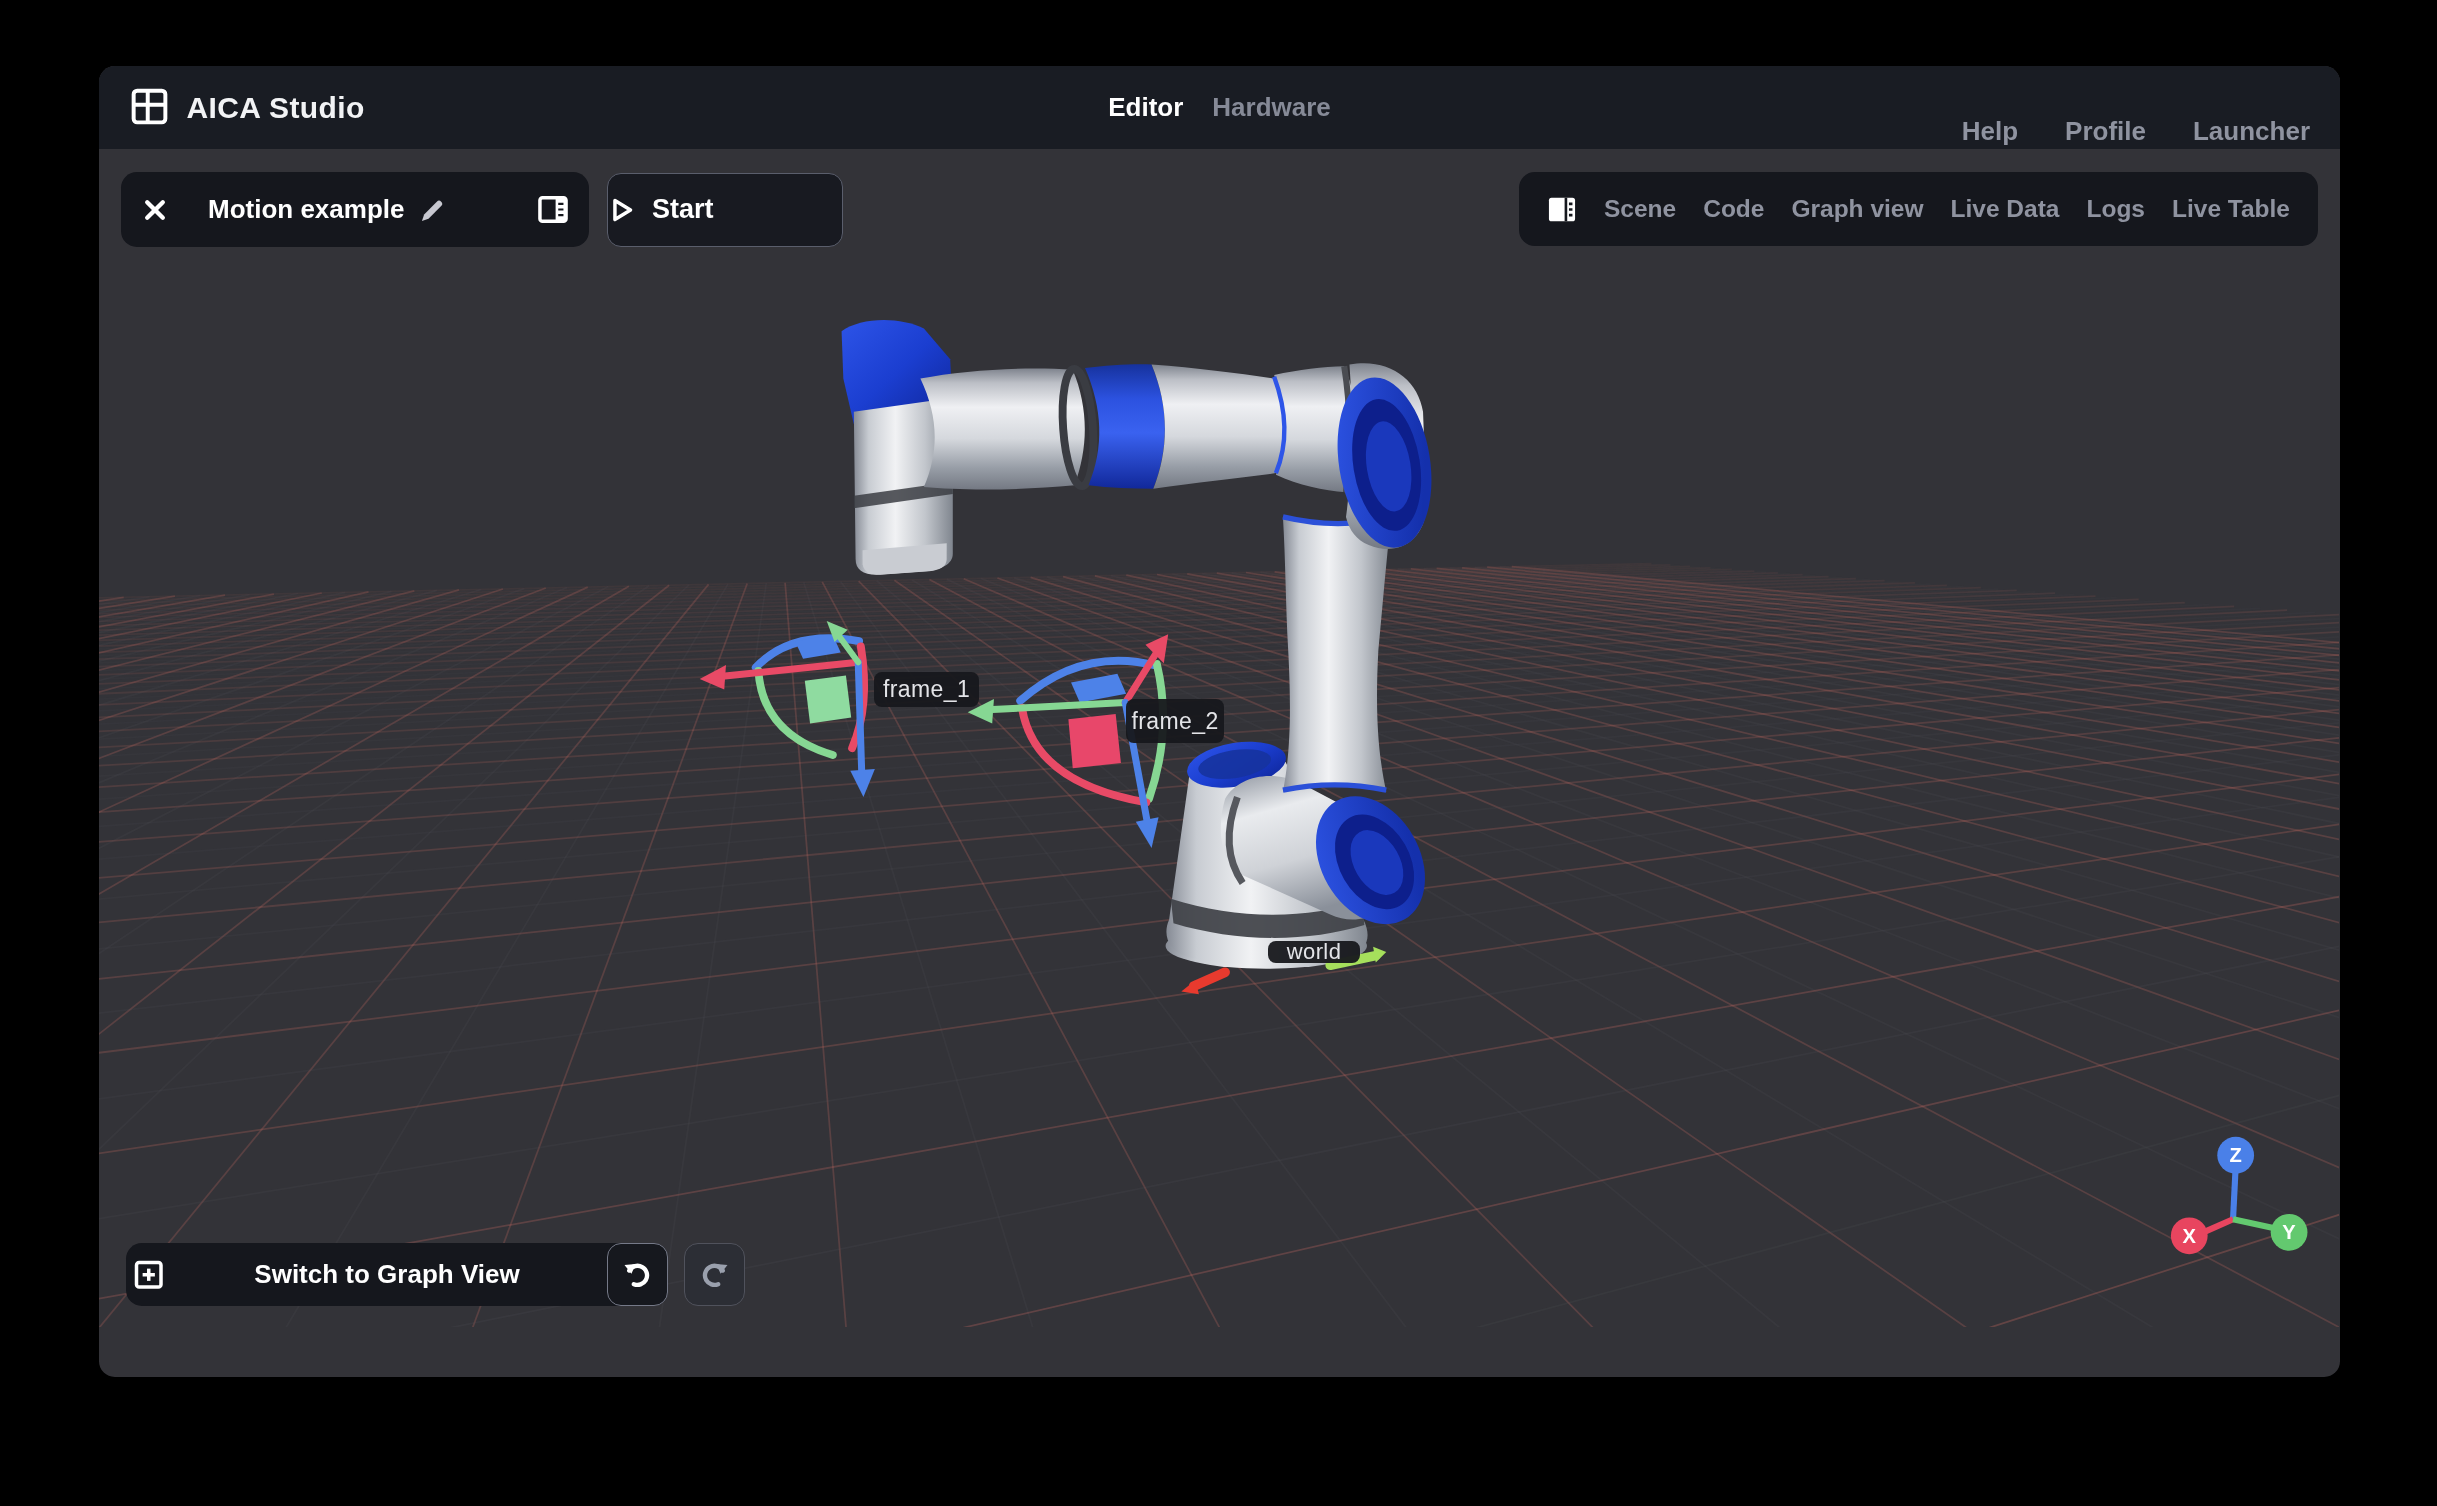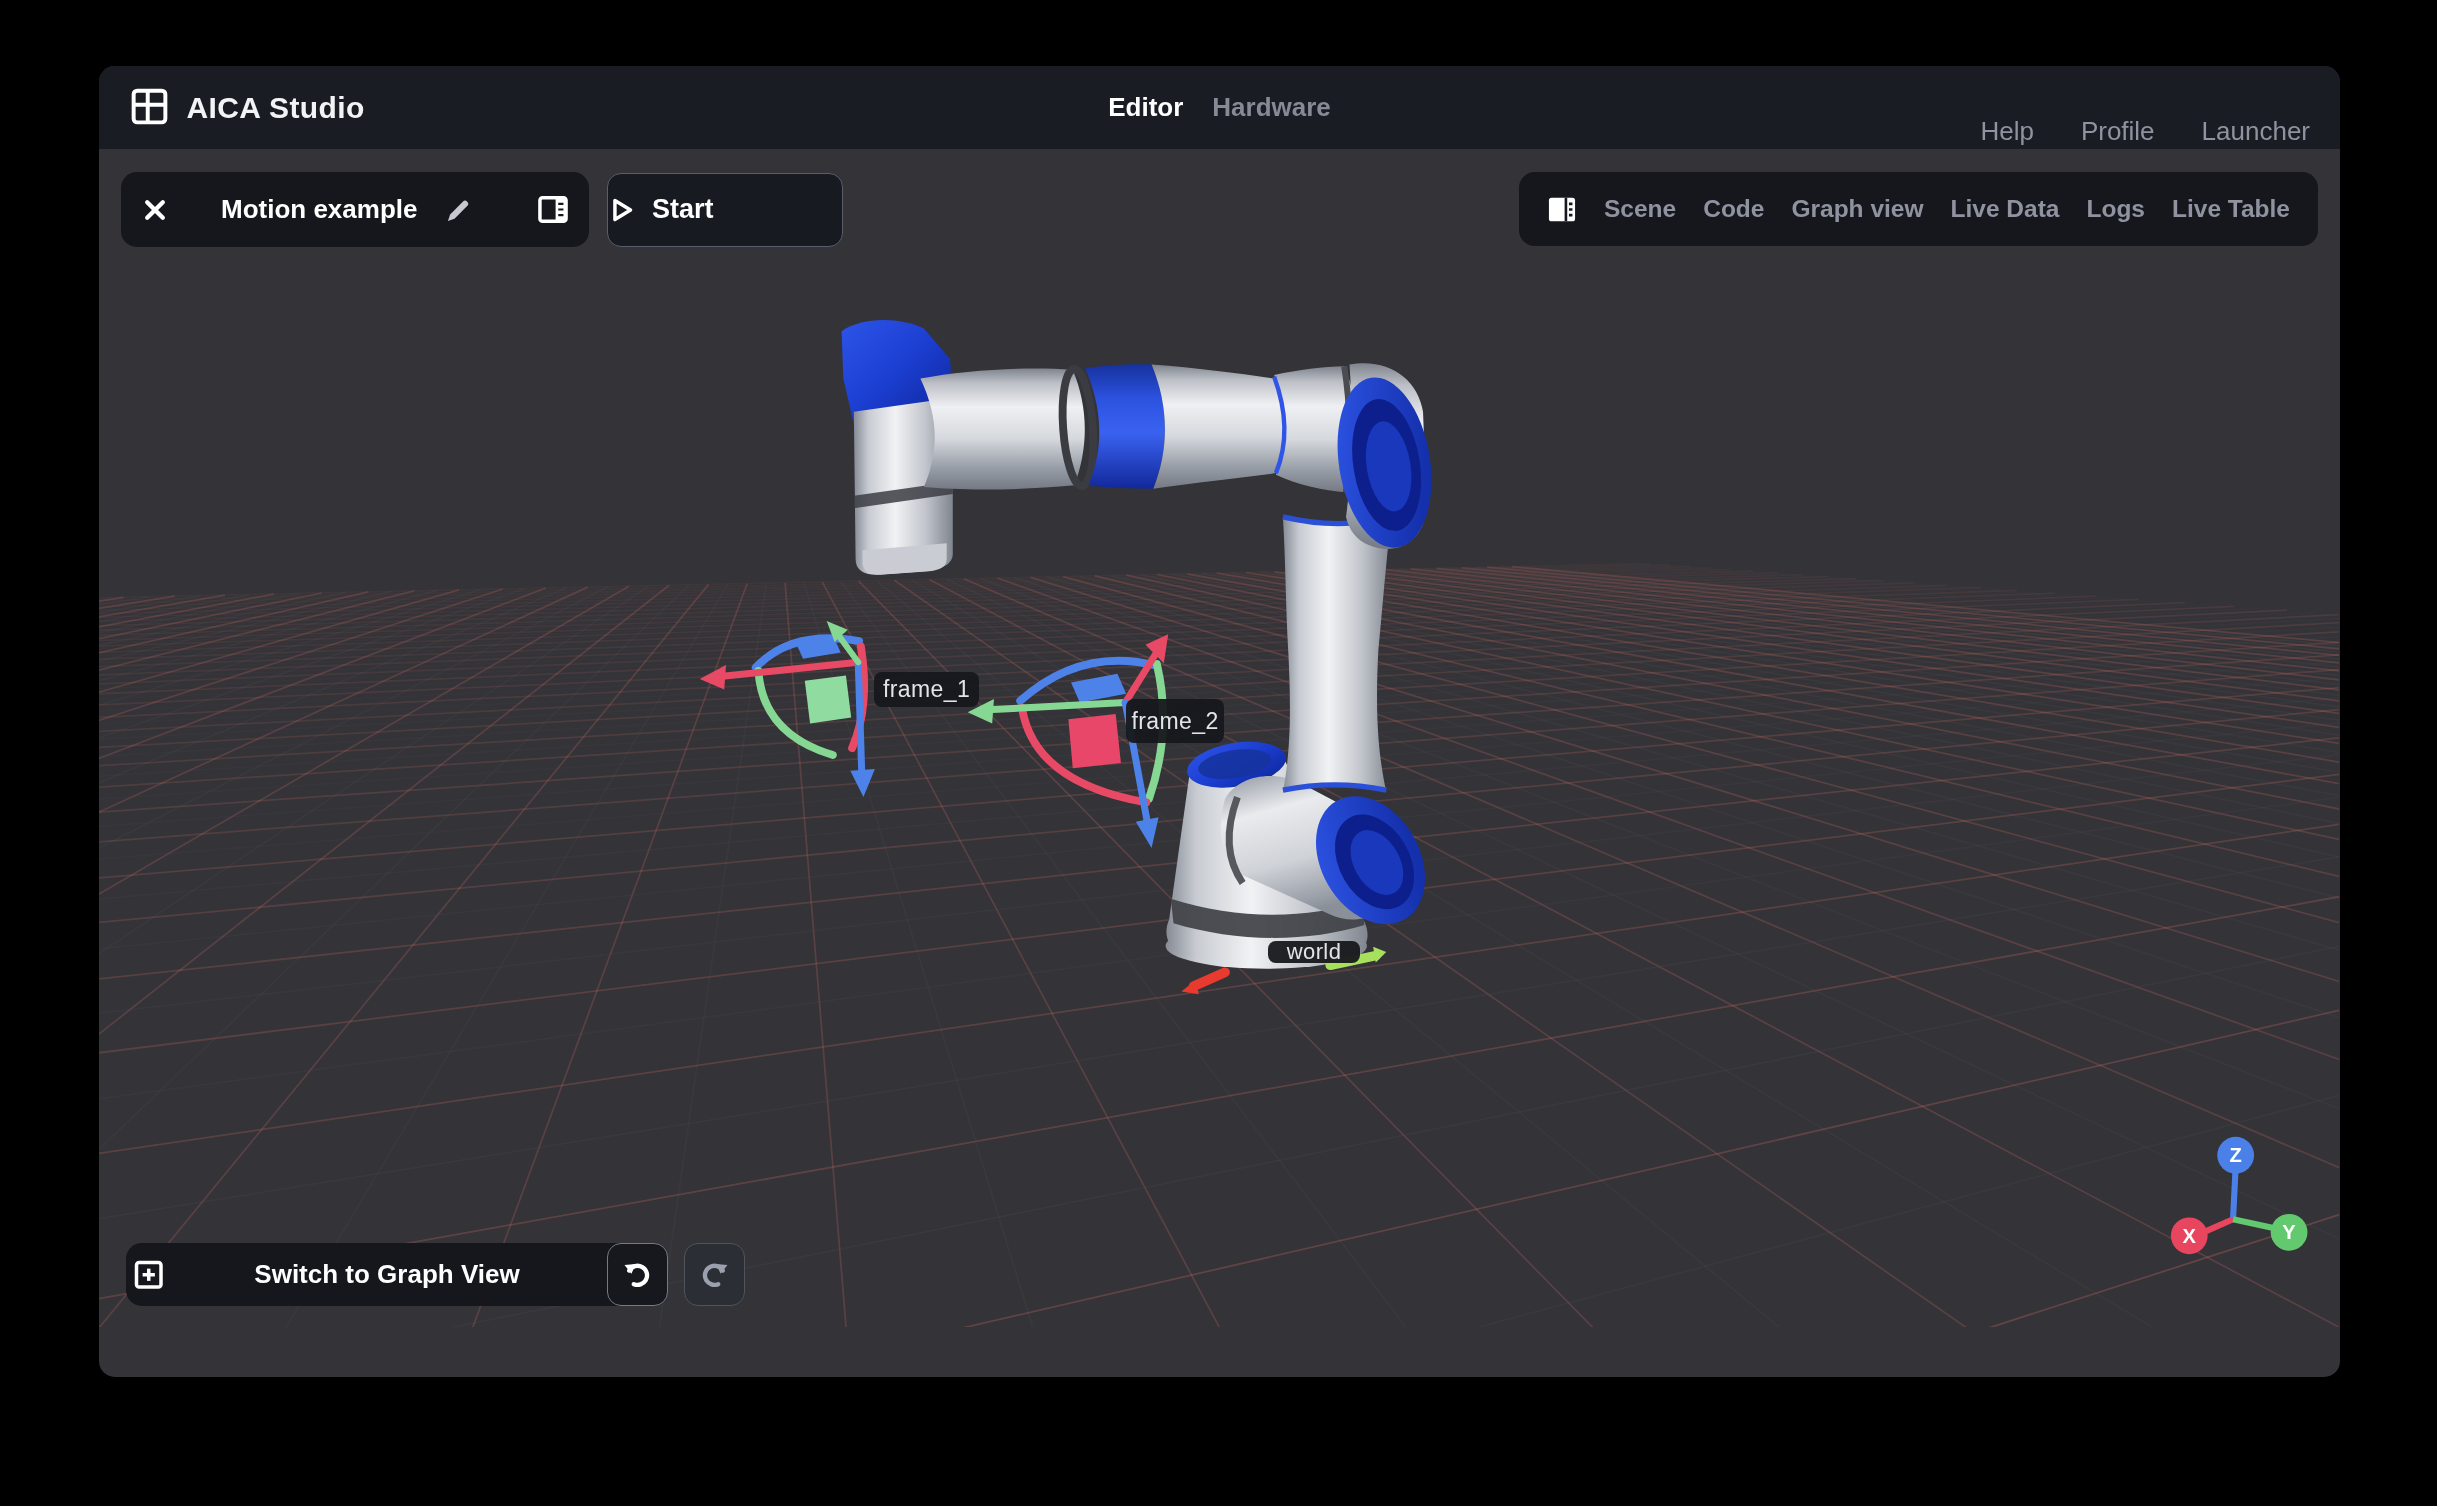--- a/index.html
+++ b/index.html
@@ -13,25 +13,25 @@
   .traffic{position:absolute;left:24.5px;top:13px;display:flex;gap:15px;}
   .traffic span{width:23.6px;height:23.6px;border-radius:50%;display:block;}
   .titlebar .wtitle{font-size:26px;font-weight:700;color:#8e8780;letter-spacing:0.4px;}
   .navbar{position:relative;height:83px;background:#191c23;display:flex;align-items:center;}
   .brand{display:flex;align-items:center;gap:19px;margin-left:31.5px;}
   .brand .btxt{color:#f2f3f5;font-size:30px;font-weight:700;letter-spacing:0.4px;}
   .navtabs{position:absolute;left:50%;transform:translateX(-50%);display:flex;gap:29px;align-items:center;}
   .navtab{font-size:26px;font-weight:700;color:#fff;cursor:pointer;}
   .navtab.inactive{color:#868a97;font-weight:700;}
   .navlinks{position:absolute;right:30px;display:flex;gap:47px;align-items:center;}
-  .navlink{font-size:26px;font-weight:400;color:#8f93a0;cursor:pointer;margin-top:48px;}
+  .navlink{font-size:26px;font-weight:700;color:#8f93a0;cursor:pointer;margin-top:48px;}
   .viewport{position:relative;height:1179px;background:#333338;overflow:hidden;}
   .scene-svg{position:absolute;left:0;top:0;}
   .pill{position:absolute;background:#15171d;border-radius:15.8px;display:flex;align-items:center;}
-  .pill-left{left:22px;top:23px;width:468px;height:75px;padding:0 21px;gap:13px;}
+  .pill-left{left:22px;top:23px;width:468px;height:75px;padding:0 21px;}
   .pill-left .name{font-size:26px;font-weight:700;color:#fff;margin:0 14px 0 40px;}
   .start-btn{position:absolute;left:508px;top:23.6px;width:236px;height:74px;background:#181a21;
     border:1.8px solid #5a5e6c;border-radius:14px;display:flex;align-items:center;justify-content:flex-start;gap:18px;}
   .start-btn .slabel{font-size:27px;font-weight:700;color:#fff;}
   .pill-right{left:1420px;top:23px;width:799px;height:74px;padding:0 28px;justify-content:space-between;}
   .vtab{font-size:24.5px;font-weight:600;color:#8f93a0;cursor:pointer;white-space:nowrap;}
   .pill-bottom{left:27px;top:1094px;width:522px;height:63px;padding:0 7px;justify-content:space-between;}
   .pill-bottom .name{font-size:26px;font-weight:700;color:#fff;}
   .sq-btn{position:absolute;top:1094px;width:61px;height:63px;border-radius:14px;
     display:flex;align-items:center;justify-content:center;}

